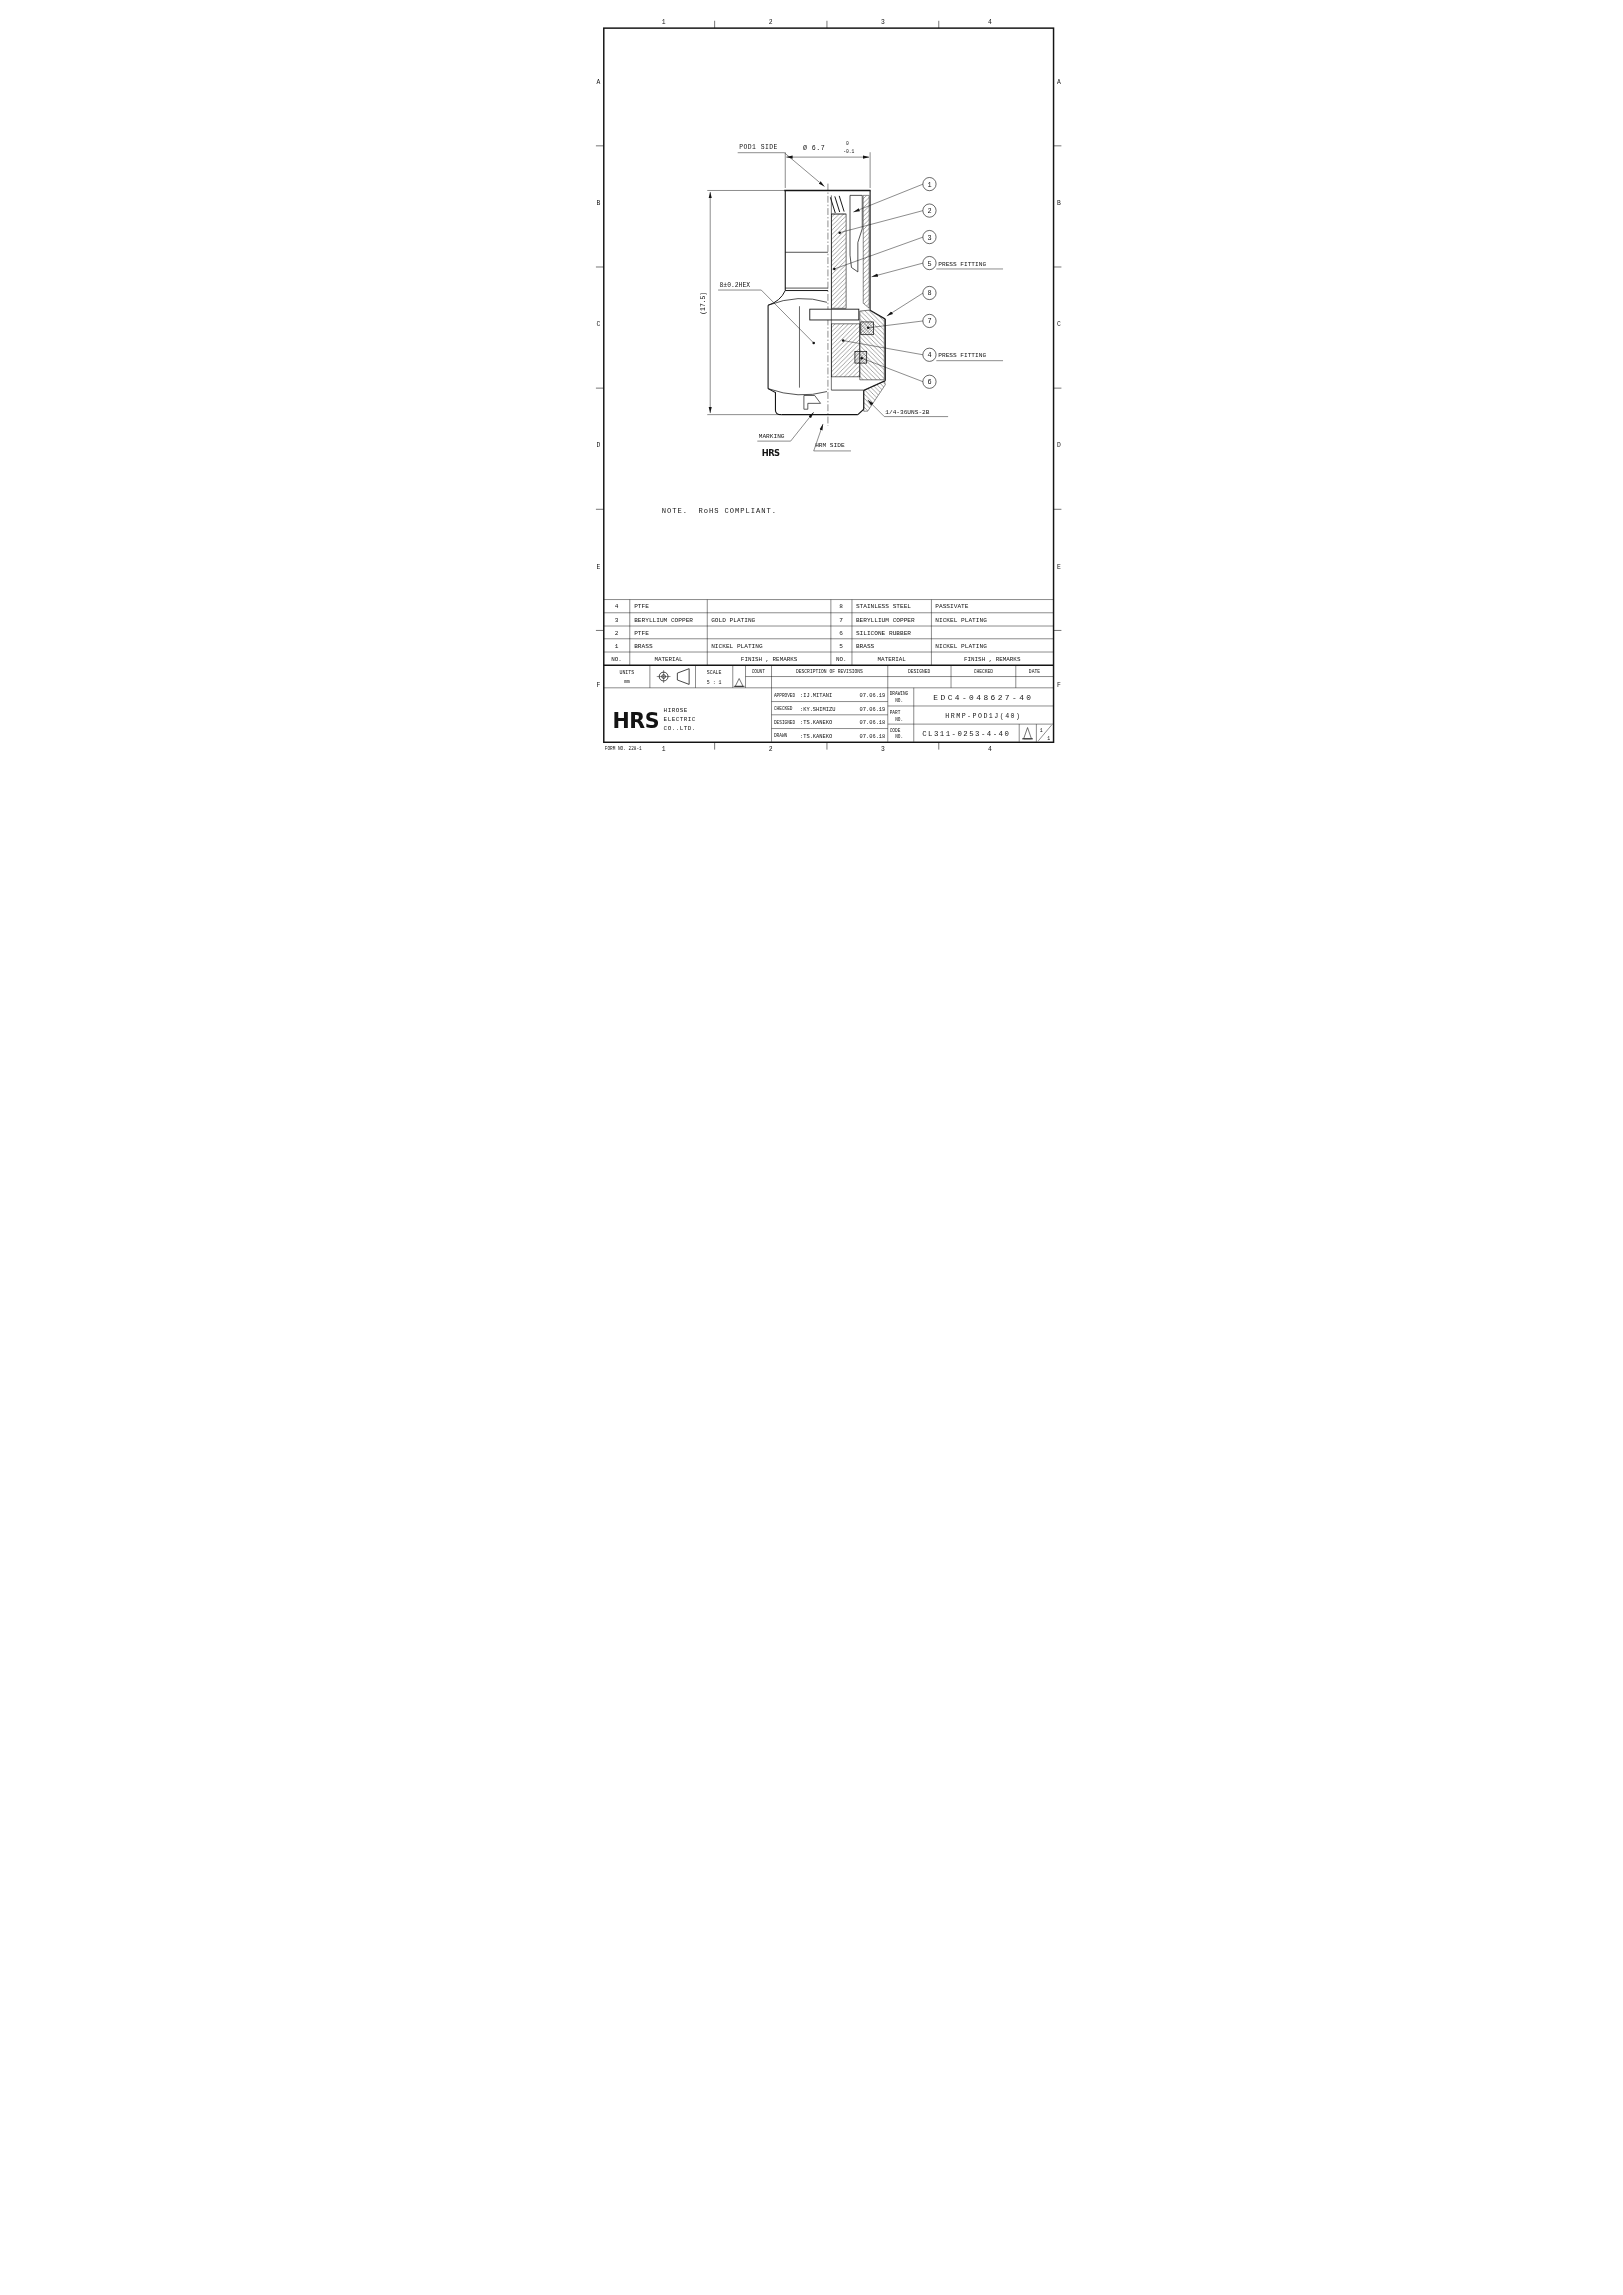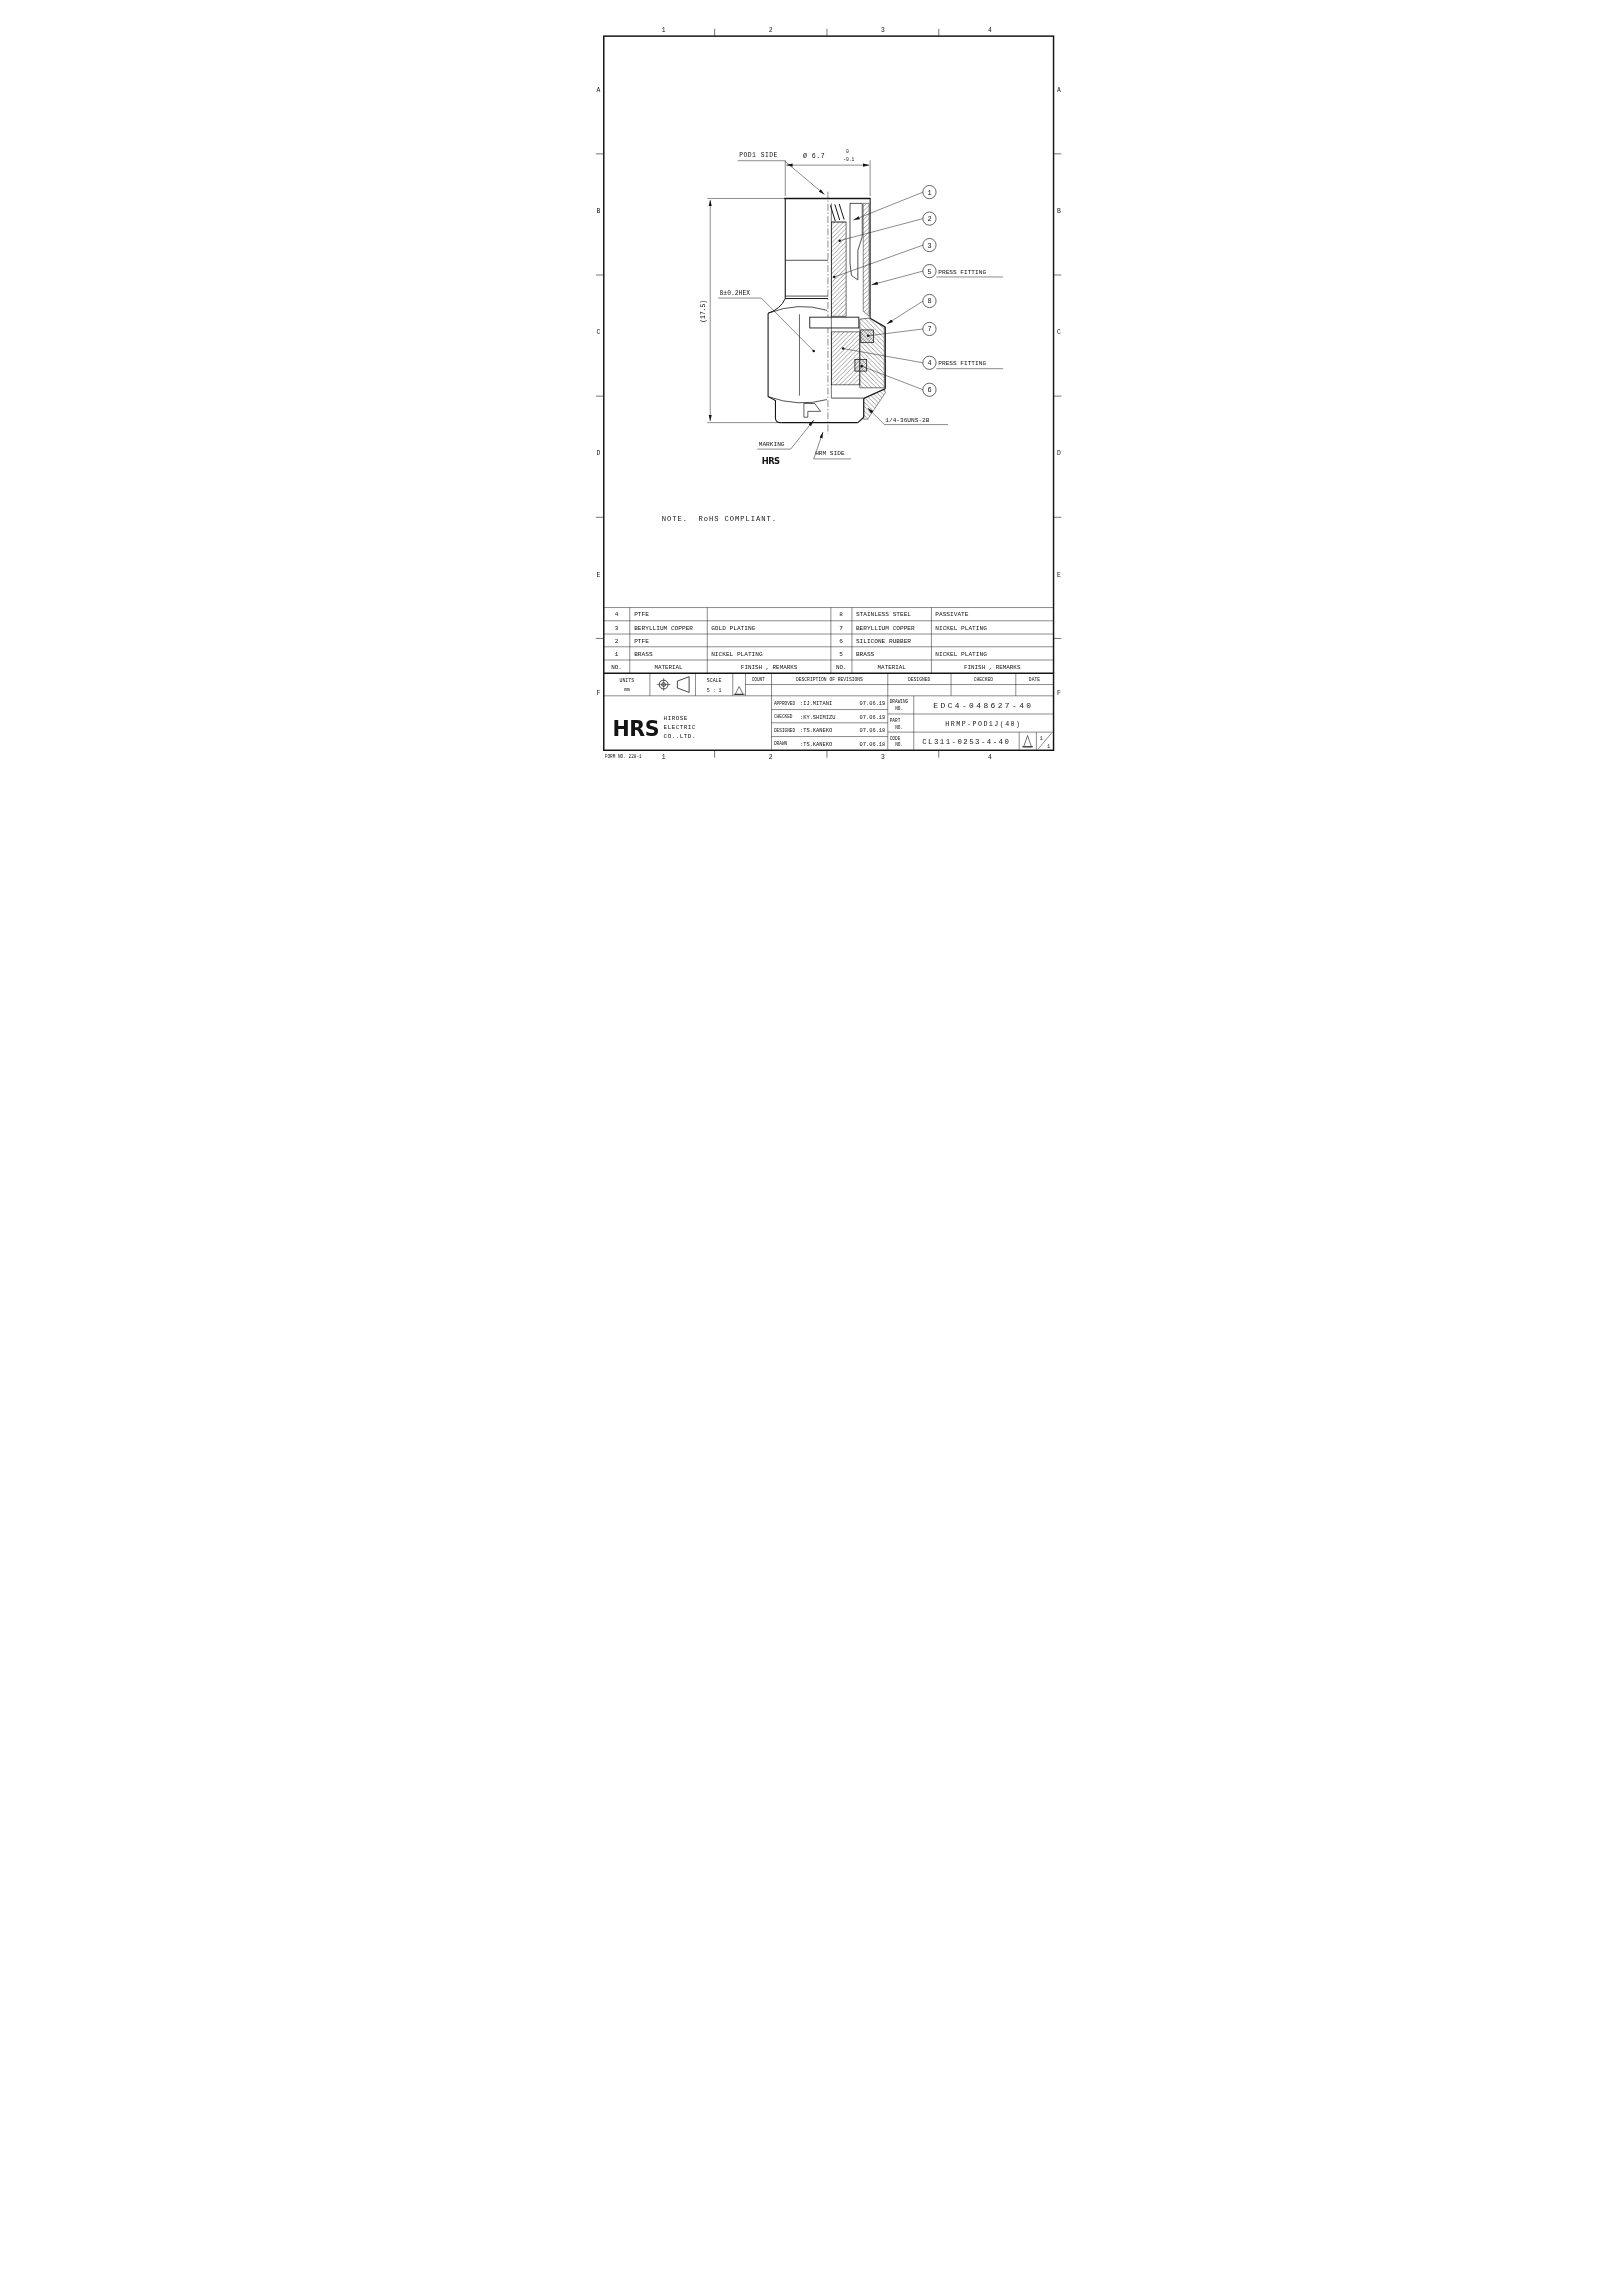--- a/index.html
+++ b/index.html
@@ -1,16 +1,16 @@
 <!DOCTYPE html>
 <html style="font-size:7.9px"><head>
 <meta charset="utf-8">
 <style>
   html,body{margin:0;padding:0;background:#fff;}
-  .sheet{position:relative;width:541px;height:765px;background:#fff;margin:8px auto;}
+  .sheet{position:relative;width:541px;height:765px;background:#fff;margin:0 auto;}
   svg text{font-family:"Liberation Mono","DejaVu Sans Mono",monospace;fill:#141414;}
   .t9{font-size:9px}.t95{font-size:9.5px}.t10{font-size:10px}.t11{font-size:11px}
   .t12{font-size:12px}.t125{font-size:12.5px}.t13{font-size:13px}.t135{font-size:13.5px}
   .t14{font-size:14px}.t145{font-size:14.5px}.t15{font-size:15px}.t16{font-size:16px}
   .mid{text-anchor:middle}.end{text-anchor:end}
   .ls1{letter-spacing:1px}.ls2{letter-spacing:2px}.ls3{letter-spacing:3px}.ls5{letter-spacing:5px}
   .logo{font-family:"DejaVu Sans","Liberation Sans",sans-serif;font-weight:bold;letter-spacing:-1px}
   .pre{white-space:pre}
 </style>
 </head>

